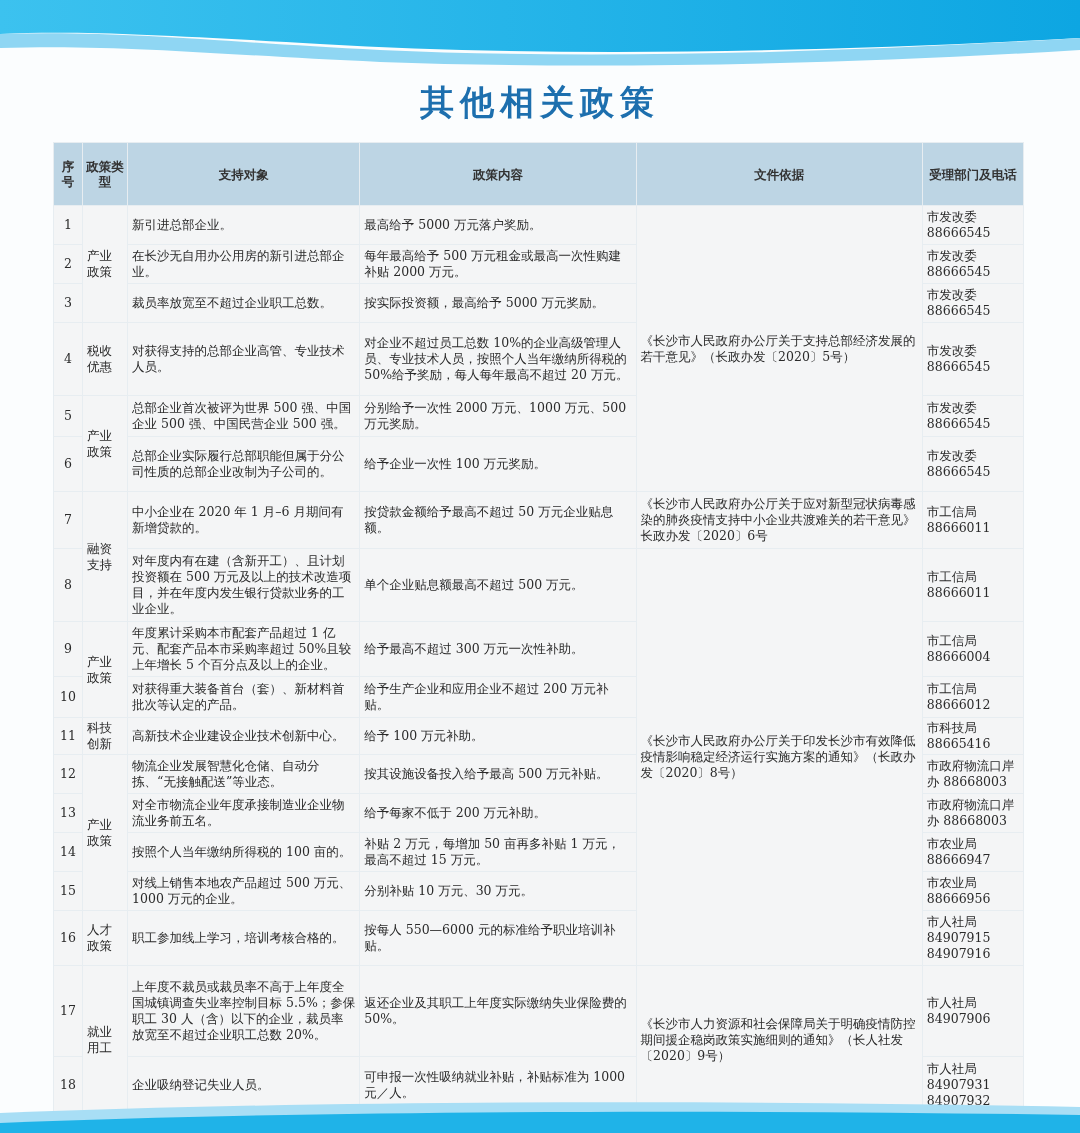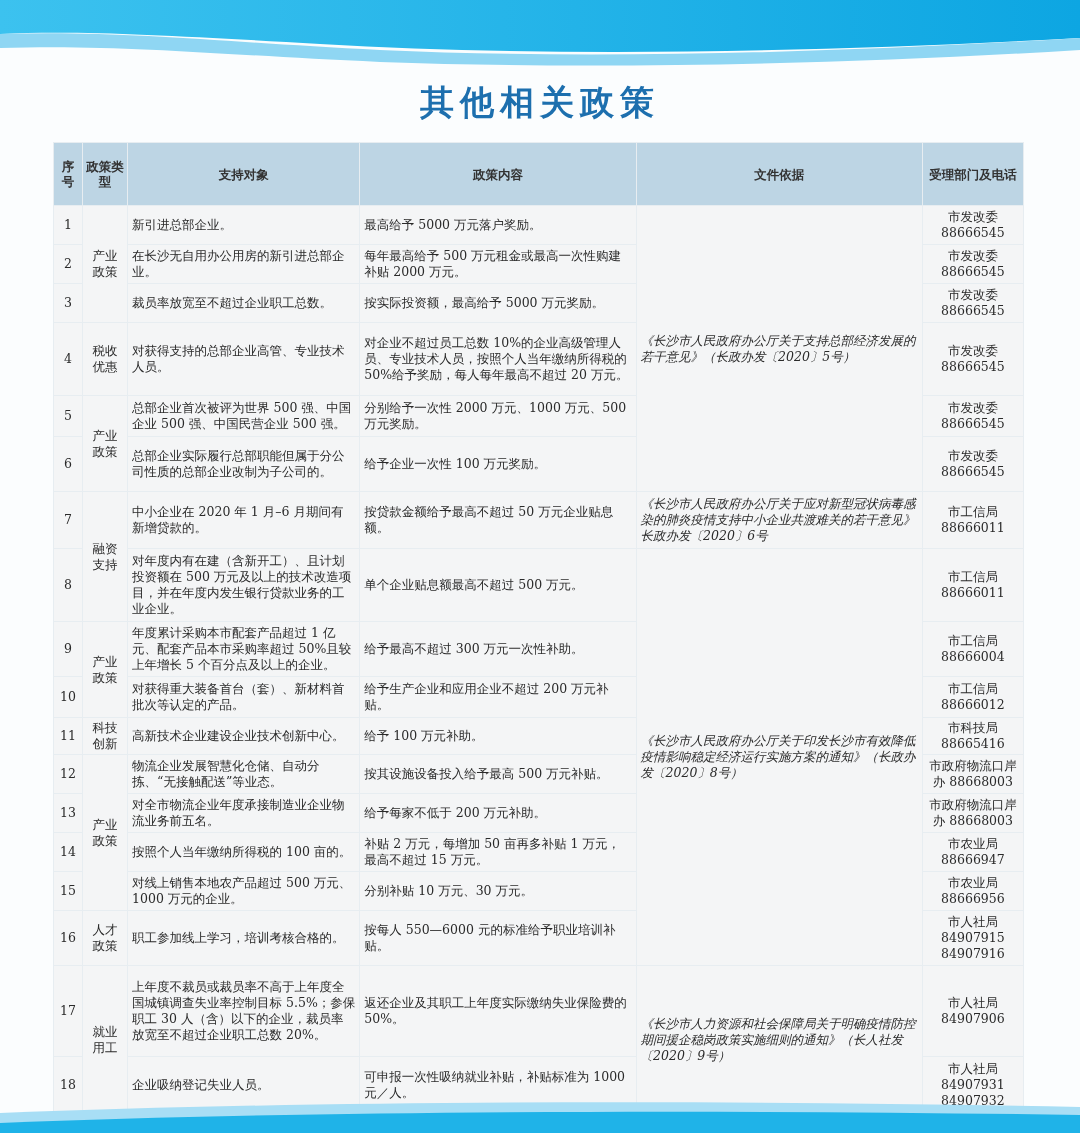--- a/index.html
+++ b/index.html
@@ -24,23 +24,23 @@
   table.policy th {
     background:#bdd5e4; color:#333; font-weight:bold;
     font-family:"DejaVu Sans","Liberation Sans",sans-serif;
     font-size:12.5px; height:36px; padding:13px 2px; text-align:center;
     line-height:15px;
   }
   table.policy td {
     background:#f4f5f6; padding:2px 4px; vertical-align:middle;
   }
   td.num { text-align:center; }
-  td.type { text-align:center; }
-  td.dept { text-align:center; }
-  td.basis { padding-left:6px;font-style:italic; }
+  td.type { }
+  td.dept { text-align:left; }
+  td.basis { padding-left:6px; }
 </style>
 </head>
 <body>
 
 <svg class="wave-top" viewBox="0 0 1080 70" preserveAspectRatio="none">
   <defs>
     <linearGradient id="g1" x1="0" y1="0" x2="1" y2="0">
       <stop offset="0" stop-color="#3cc2ef"></stop>
         <stop offset="1" stop-color="#0da6e2"></stop>
     </linearGradient>

